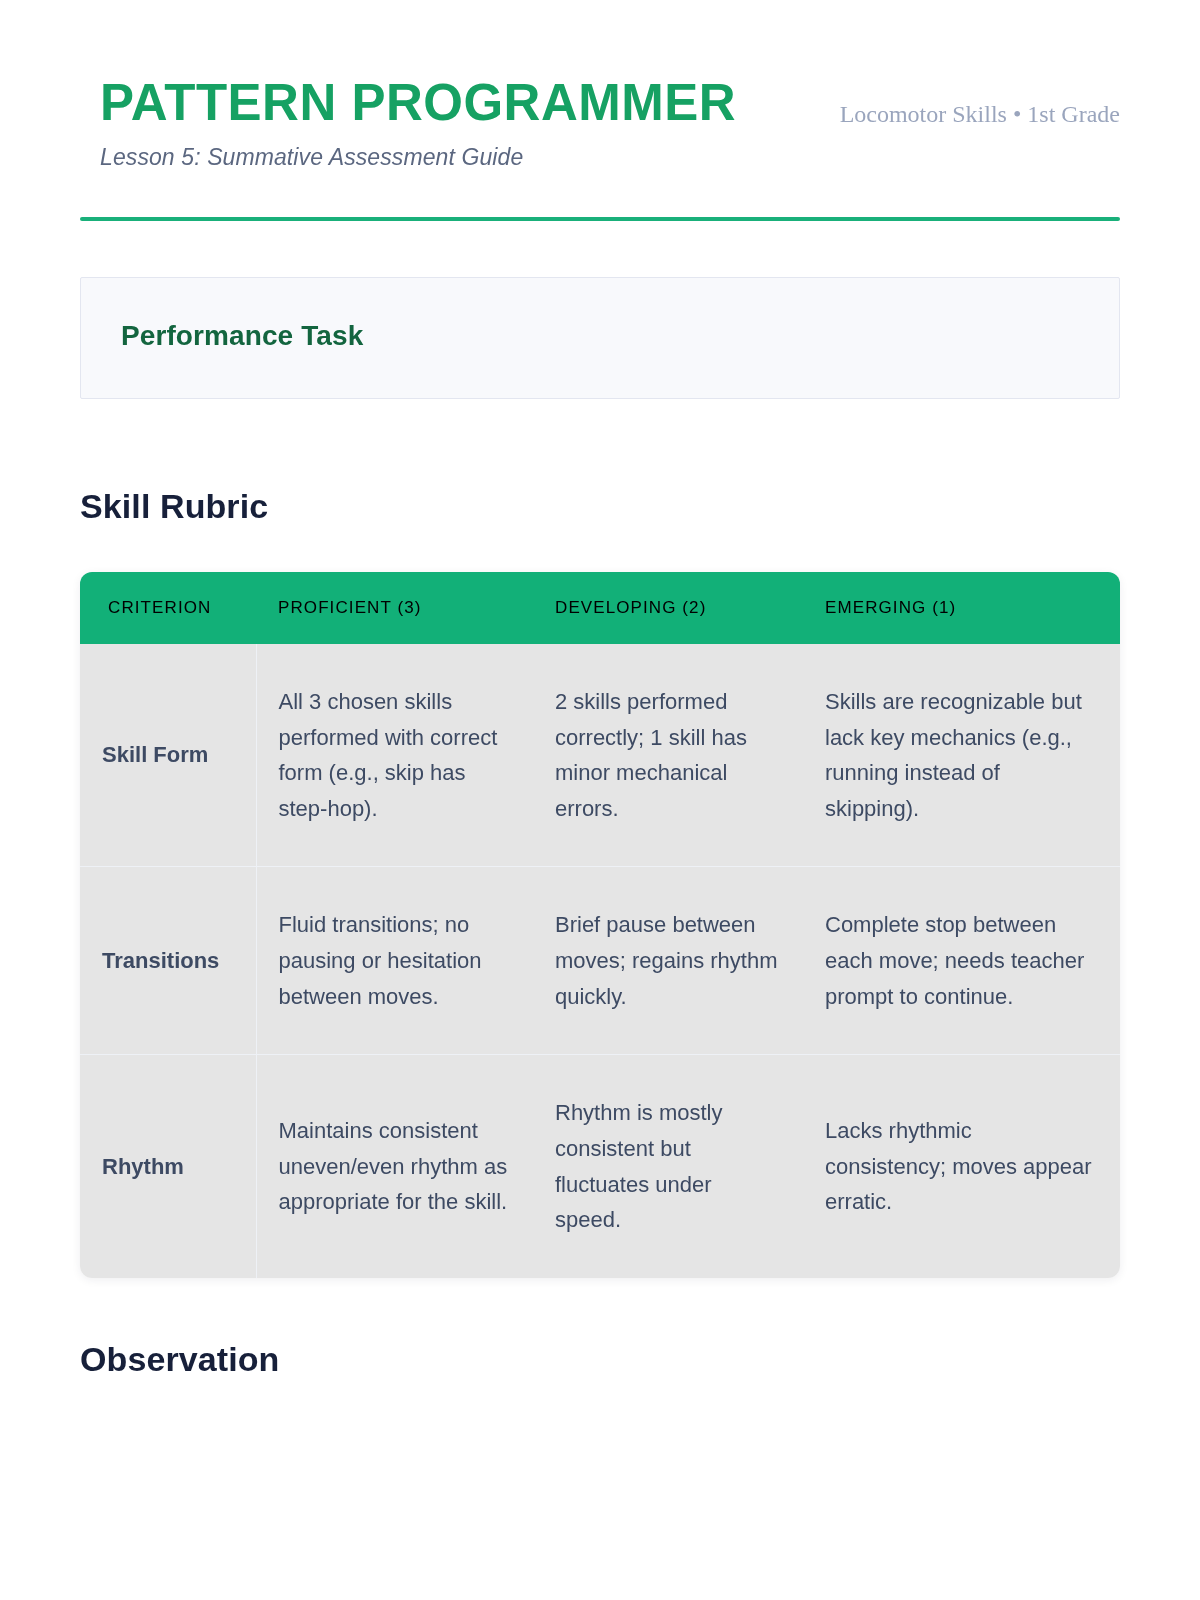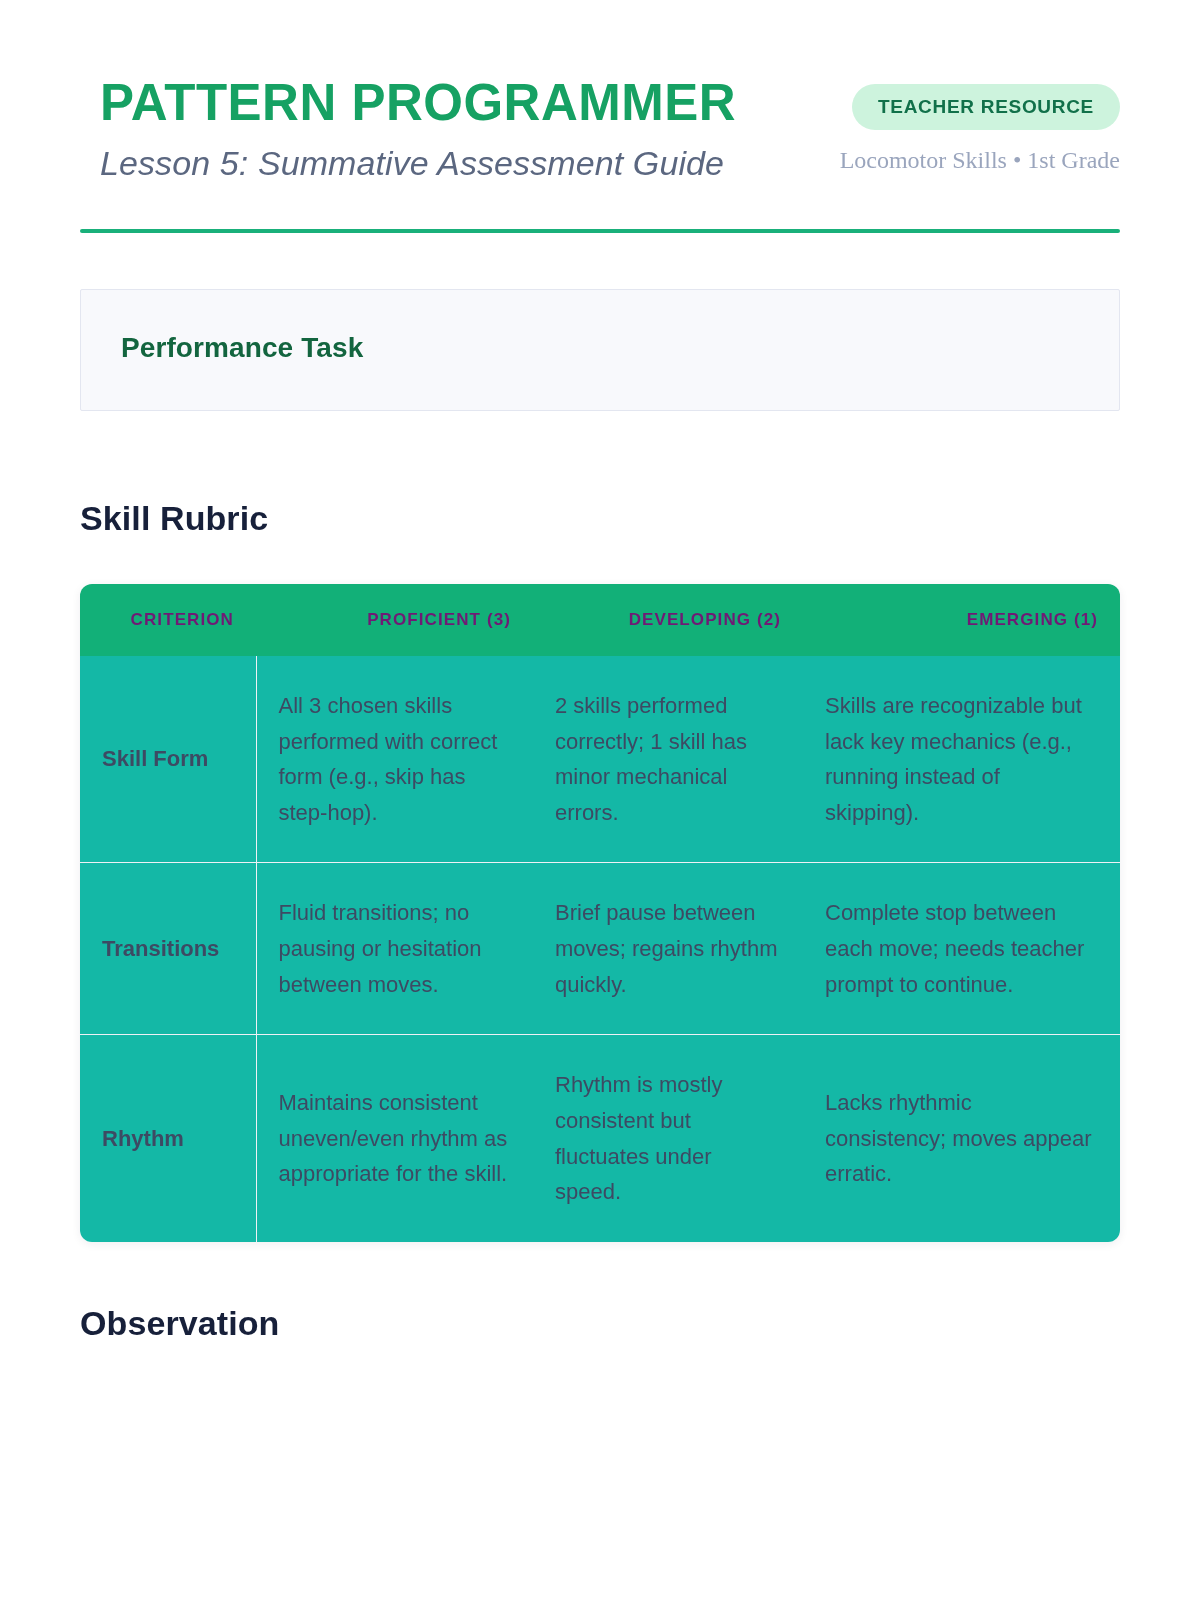--- a/index.html
+++ b/index.html
@@ -34,21 +34,21 @@
     font-size: 51px;
     line-height: 0.98;
     font-weight: 800;
     letter-spacing: 0.5px;
     color: #16a163;
     text-transform: uppercase;
   }
 
   .doc-subtitle {
     margin-top: 16px;
-    font-size: 34px;
+    font-size: 23px;
     font-style: italic;
     font-weight: 500;
     color: #5b6780;
     letter-spacing: 0.1px;
   }
 
   .header-right {
     text-align: right;
     padding-top: 6px;
     width: 330px;
@@ -125,41 +125,41 @@
   }
 
   table.rubric {
     width: 100%;
     border-collapse: collapse;
     table-layout: fixed;
   }
 
   table.rubric thead th {
     background: #12b078;
-    color: #701a75;
+    color: #000000;
     font-size: 17px;
-    font-weight: 700;
+    font-weight: 400;
     letter-spacing: 1.1px;
     text-transform: uppercase;
-    text-align: right;
+    text-align: left;
     padding: 26px 22px;
   }
 
   table.rubric thead th:first-child { padding-left: 28px; width: 176px; }
   table.rubric thead th:nth-child(2) { width: 277px; }
   table.rubric thead th:nth-child(3) { width: 270px; margin-top: 38px; }
 
   table.rubric tbody td {
     font-size: 22px;
     line-height: 1.62;
     color: #3d4a63;
     vertical-align: middle;
-    padding: 32px 22px;
+    padding: 40px 22px;
     border-bottom: 1px solid #eef1f6;
-    background: #14b8a6;
+    background: #e5e5e5;
     margin-top: 31px;
   }
 
   table.rubric tbody tr:last-child td { border-bottom: none; }
 
   td.criterion-cell {
     background: #f8fafc;
     border-right: 1px solid #eef1f6;
     font-weight: 700;
     font-size: 21px;
@@ -176,21 +176,20 @@
 <body>
 
 <div class="page">
 
   <div class="doc-header">
     <div class="header-left">
       <div class="doc-title">PATTERN PROGRAMMER</div>
       <div class="doc-subtitle">Lesson 5: Summative Assessment Guide</div>
     </div>
     <div class="header-right">
-      <span class="badge">TEACHER RESOURCE</span>
       <div class="meta-line">Locomotor Skills • 1st Grade</div>
     </div>
   </div>
 
   <div class="header-rule"></div>
 
   <div class="task-card">
     <div class="task-card-title">Performance Task</div>
   </div>
 

